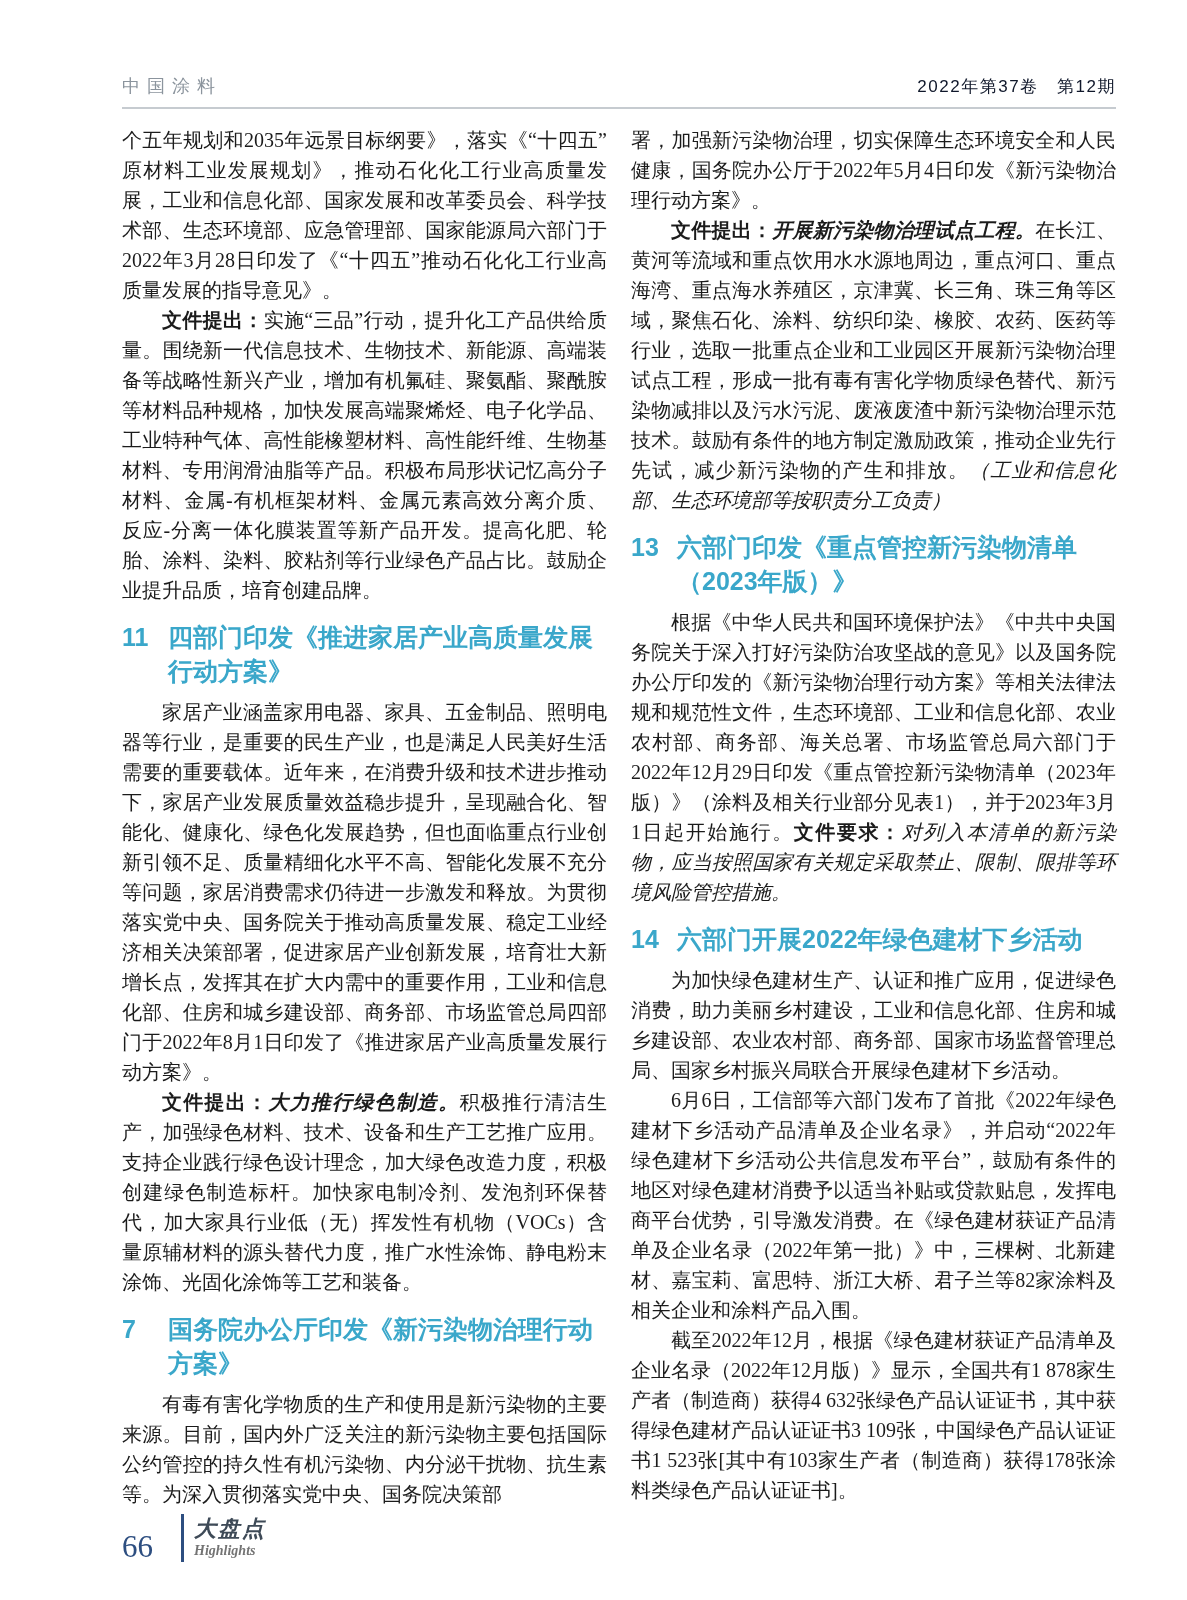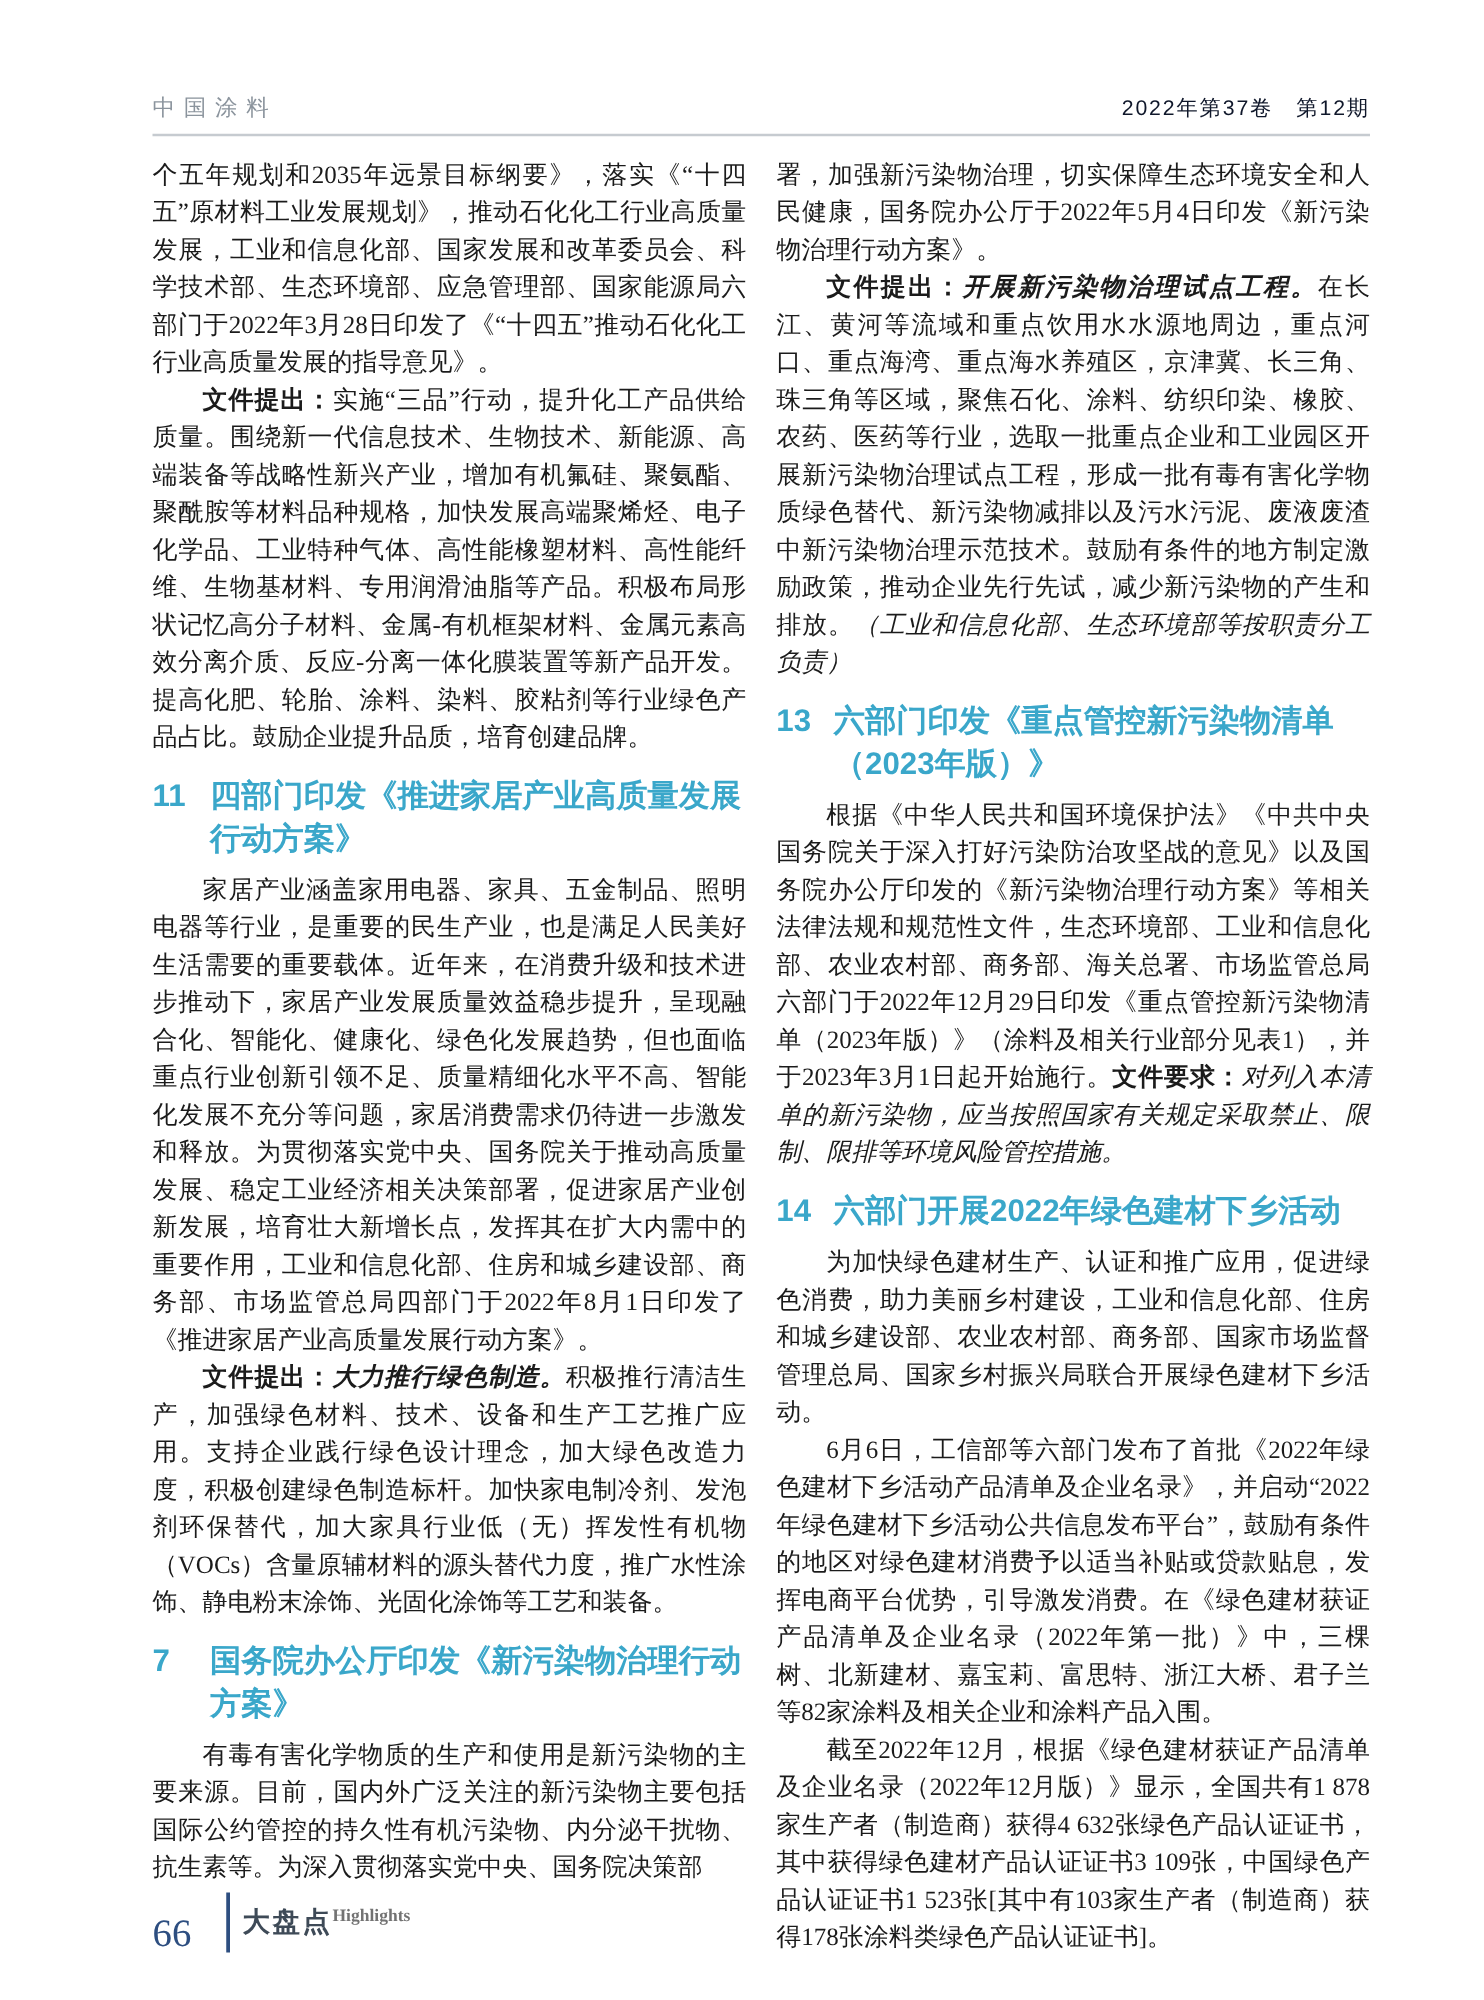--- a/index.html
+++ b/index.html
@@ -1,20 +1,20 @@
 <!DOCTYPE html>
 <html lang="zh"><head>
 <meta charset="utf-8">
 <style>
   html,body{margin:0;padding:0;background:#ffffff;}
   .page{
     position:relative;
     width:1187px;height:1600px;
     box-sizing:border-box;
-    padding:74px 91px 0 122px;
+    padding:74px 71px 0 122px;
     background:#ffffff;
     overflow:hidden;
     font-family:"Liberation Serif","DejaVu Serif",serif;
   }
   
   .hdr{
     display:flex;justify-content:space-between;align-items:flex-end;
     padding-bottom:9px;border-bottom:2px solid #c6cbd0;
   }
   .hdr .journal{
@@ -50,21 +50,21 @@
   .ftr{
     position:absolute;left:122px;bottom:38px;
     display:flex;align-items:center;
   }
   .ftr .pnum{
     font-family:"Liberation Serif","DejaVu Serif",serif;
     font-size:31px;color:#2d4e80;margin-right:28px;line-height:1;
     align-self:flex-end;
   }
   .ftr .bar{width:3px;height:48px;background:#2d4e80;margin-right:10px;}
-  .ftr .sec{display:flex;justify-content:center;}
+  .ftr .sec{display:flex;flex-direction:column;justify-content:center;font-style:italic;}
   .ftr .sec-cn{
     font-family:"Liberation Sans","DejaVu Sans",sans-serif;
     font-weight:bold;font-size:22px;color:#3e4a57;letter-spacing:2px;line-height:26px;
   }
   .ftr .sec-en{
     font-family:"Liberation Serif","DejaVu Serif",serif;
     font-weight:bold;font-size:14px;color:#737373;line-height:18px;
   }
 </style>
 </head>

